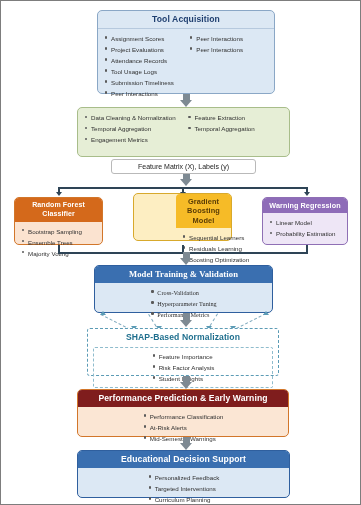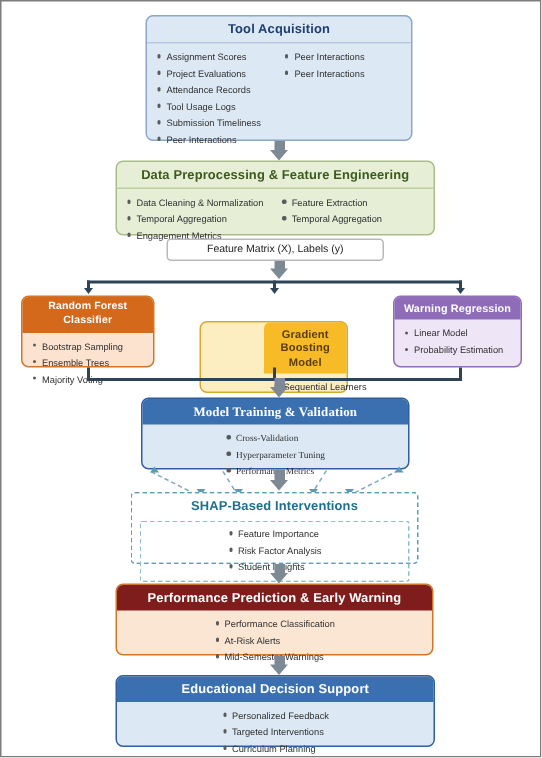--- a/index.html
+++ b/index.html
@@ -102,21 +102,20 @@
         <li>Peer Interactions</li>
         <li>Peer Interactions</li>
       </ul>
     </div>
   </div>
 
   <div class="thick-stem" style="left:181.5px;top:93px;height:7px;"></div>
   <div class="thick-arrow" style="left:179px;top:99px;"></div>
 
   <div class="box green" style="left:76px;top:106px;width:213px;height:50px;">
-    <div class="hdr">Data Preprocessing &amp; Feature Engineering</div>
     <div class="body cols">
       <ul class="c1">
         <li>Data Cleaning &amp; Normalization</li>
         <li>Temporal Aggregation</li>
         <li>Engagement Metrics</li>
       </ul>
       <ul class="c2">
         <li>Feature Extraction</li>
         <li>Temporal Aggregation</li>
       </ul>
@@ -140,21 +139,21 @@
     <div class="hdr" style="font-size:7px;">Random Forest Classifier</div>
     <div class="body">
       <ul>
         <li>Bootstrap Sampling</li>
         <li>Ensemble Trees</li>
         <li>Majority Voting</li>
       </ul>
     </div>
   </div>
 
-  <div class="box yellowcard" style="left:132px;top:213px;width:99px;height:48px;padding-left:42px;">
+  <div class="box yellowcard" style="left:132px;top:192px;width:99px;height:48px;padding-left:42px;">
     <div class="hdr" style="font-size:7.4px;">Gradient Boosting Model</div>
     <div class="body">
       <ul>
         <li>Sequential Learners</li>
         <li>Residuals Learning</li>
         <li>Boosting Optimization</li>
       </ul>
     </div>
   </div>
 
@@ -195,21 +194,21 @@
   <div class="dashline" style="left:265px;top:313px;width:38px;transform:rotate(153deg);"></div>
   <div class="darrow down" style="left:229px;top:325px;"></div>
   <div class="darrow up" style="left:262px;top:310px;"></div>
   <div class="dashline" style="left:217px;top:313px;width:20px;transform:rotate(122deg);"></div>
   <div class="darrow down" style="left:205px;top:325px;"></div>
 
   <div class="thick-stem" style="left:181.5px;top:312px;height:8px;"></div>
   <div class="thick-arrow" style="left:179px;top:319px;"></div>
 
   <div class="box dashed" style="left:86px;top:327px;width:192px;height:48px;">
-    <div class="hdr">SHAP-Based Interventions</div>
+    <div class="hdr">SHAP-Based Normalization</div>
     <div class="inner">
       <ul>
         <li>Feature Importance</li>
         <li>Risk Factor Analysis</li>
         <li>Student Insights</li>
       </ul>
     </div>
   </div>
 
   <div class="thick-stem" style="left:181.5px;top:375px;height:7px;"></div>

